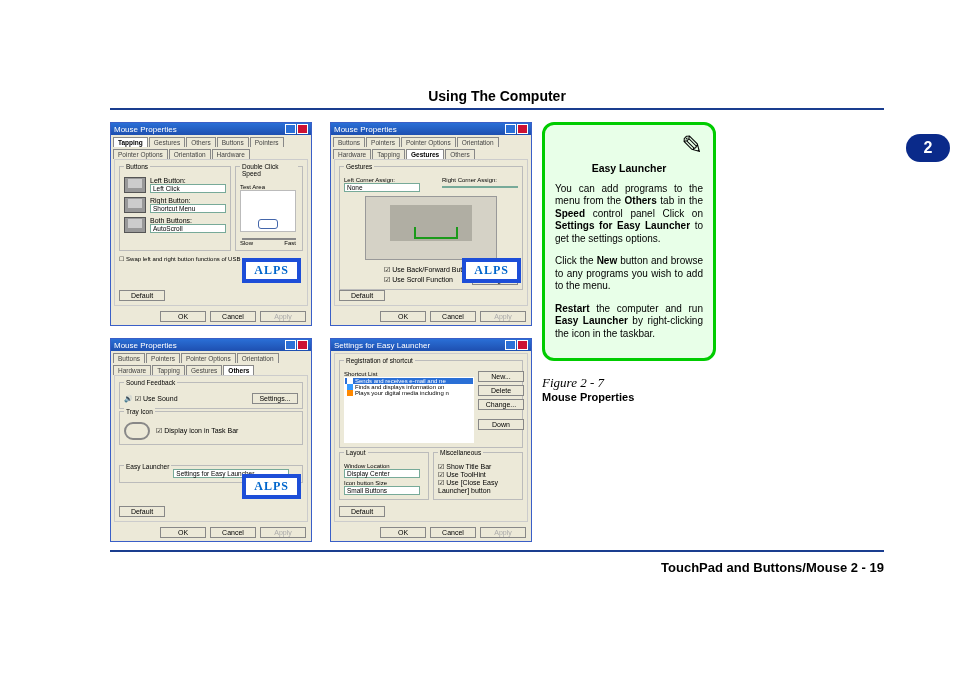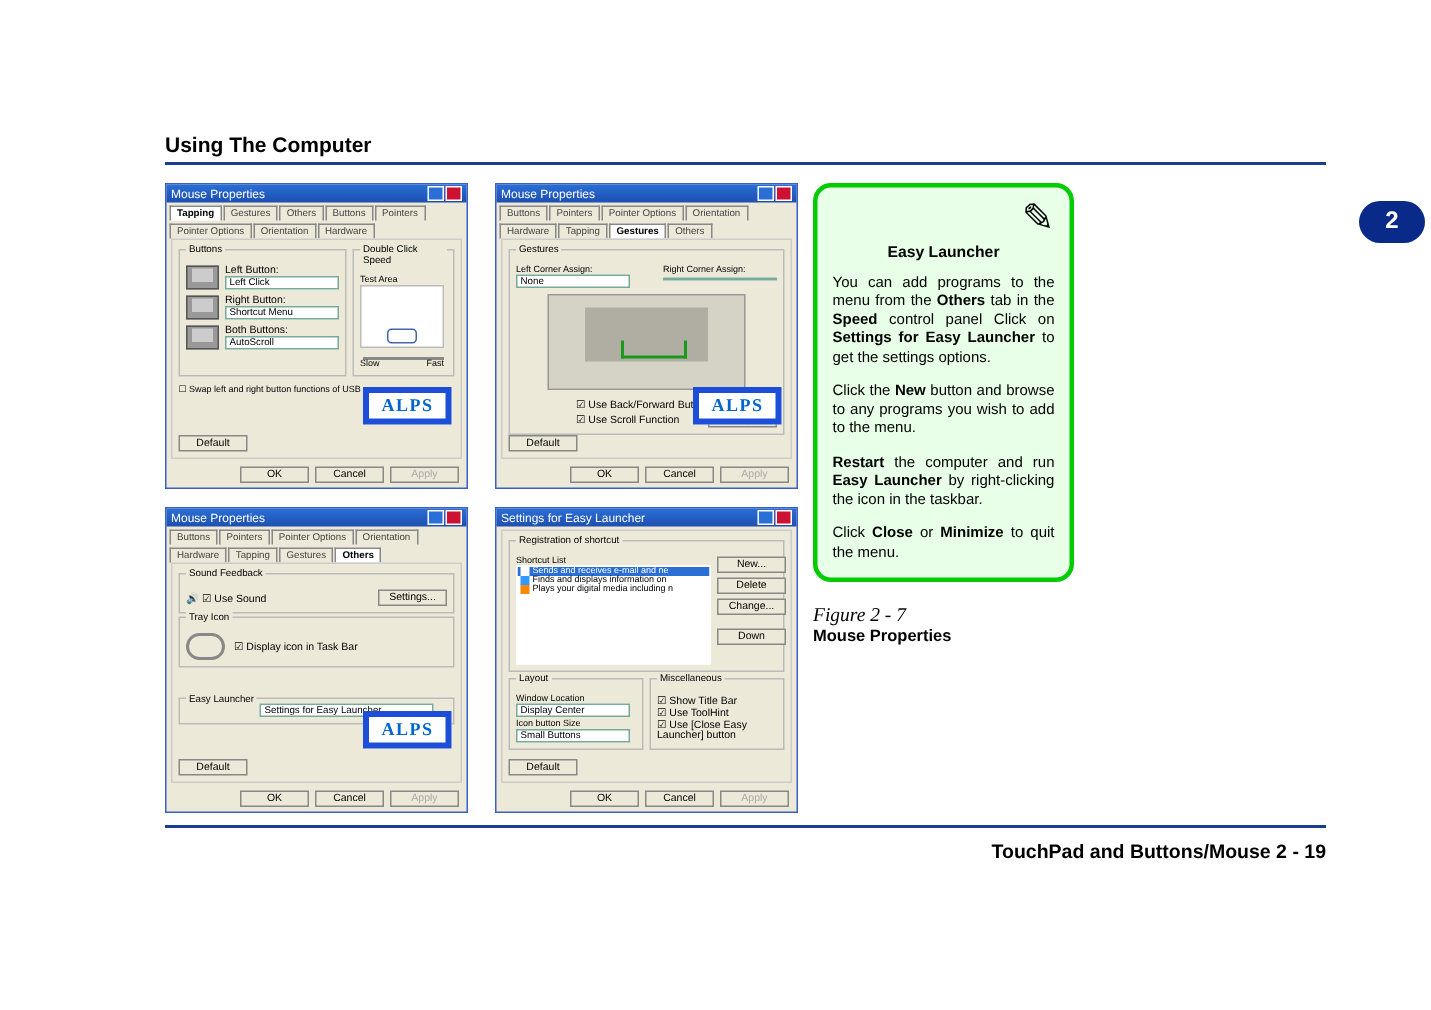--- a/index.html
+++ b/index.html
@@ -18,21 +18,21 @@
     left: 110px;
     top: 88px;
     right: 70px;
     bottom: 50px;
   }
   .rule {
     height: 2px;
     background: #1a3d8f;
   }
   .header-title {
-    text-align: left;
+    text-align: center;
     font-weight: bold;
     font-size: 14px;
     margin-bottom: 4px;
     font-family: Arial, sans-serif;
   }
   .chapter-badge {
     position: absolute;
     right: -66px;
     top: 46px;
     width: 44px;
@@ -388,21 +388,20 @@
 
     </div>
 
     <div style="flex:1;">
       <div class="callout">
         <div class="pencil">✎</div>
         <h4>Easy Launcher</h4>
         <p><span>You can add programs to the menu from the </span><b>Others</b><span> tab in the </span><b>Speed</b><span> control panel Click on </span><b>Settings for Easy Launcher</b><span> to get the settings options.</span></p>
         <p><span>Click the </span><b>New</b><span> button and browse to any programs you wish to add to the menu.</span></p>
         <p><b>Restart</b><span> the computer and run </span><b>Easy Launcher</b><span> by right-clicking the icon in the taskbar.</span></p>
-        <p style="margin-bottom:2px;"><span>Click </span><b>Close</b><span> or </span><b>Minimize</b><span> to quit the menu.</span></p>
       </div>
       <div class="fig-cap">
         <div class="fn">Figure 2 - 7</div>
         <div class="ft">Mouse Properties</div>
       </div>
     </div>
 
   </div>
 
   <div style="height:8px;"></div>

